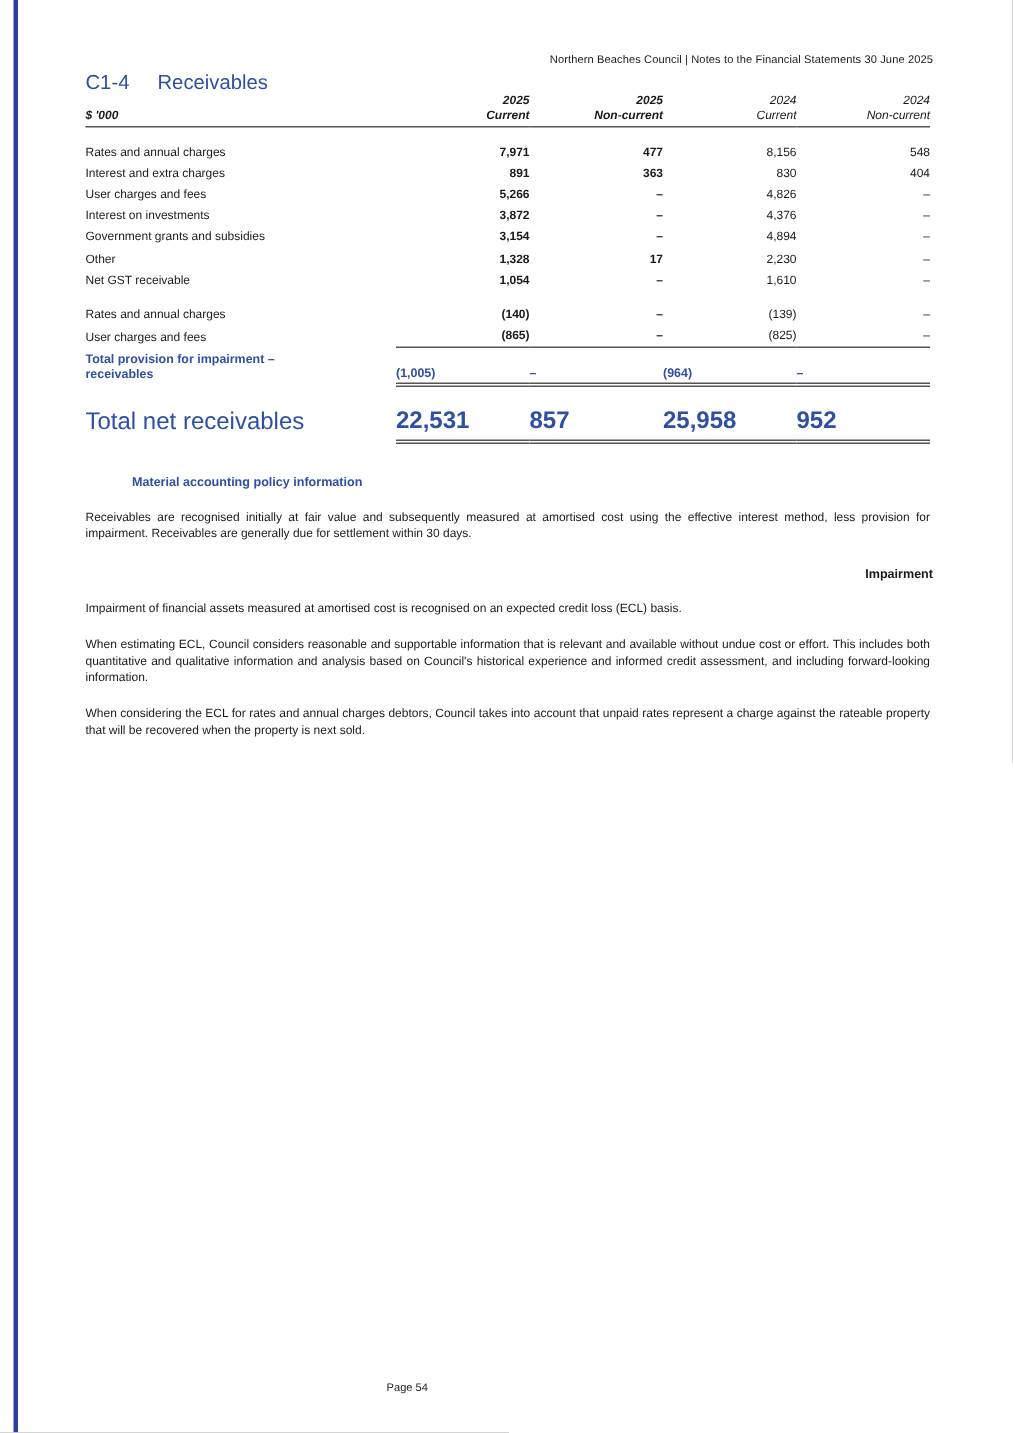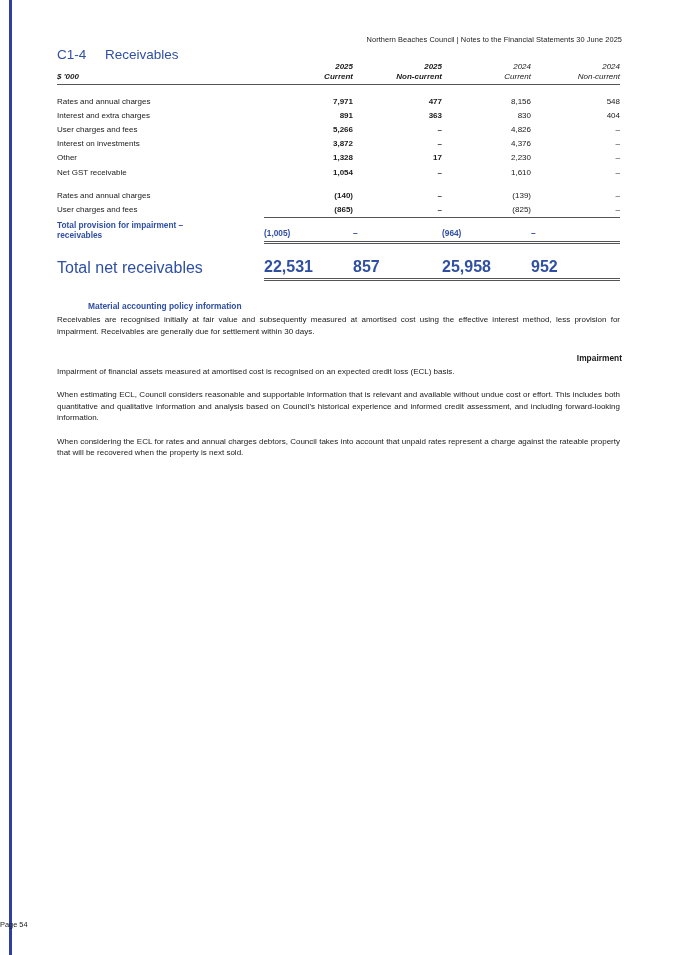--- a/index.html
+++ b/index.html
@@ -124,31 +124,31 @@
     color: #1a1a1a;
     font-weight: bold;
     font-size: 8.4px;
     margin-top: 16px;
     text-align: right;
   }
   p.body {
     font-size: 8px;
     color: #1a1a1a;
     line-height: 1.42;
-    margin: 3px 0 0 0;
+    margin: 13px 0 0 0;
     text-align: justify;
     width: 563px;
   }
   p.body.gap { margin-top: 12px; }
   .footer {
     position: absolute;
     left: 0;
     top: 920px;
     width: 543px;
-    text-align: left;
+    text-align: center;
     font-size: 7.4px;
     color: #1a1a1a;
   }
 </style>
 </head>
 <body>
 
 <div class="page">
 
   <div class="left-rule"></div>
@@ -215,20 +215,27 @@
         <td class="num">–</td>
       </tr>
       <tr class="data-row">
         <td>Interest on investments</td>
         <td class="num bold">3,872</td>
         <td class="num bold">–</td>
         <td class="num">4,376</td>
         <td class="num">–</td>
       </tr>
       <tr class="data-row">
+        <td>Government grants and subsidies</td>
+        <td class="num bold">3,154</td>
+        <td class="num bold">–</td>
+        <td class="num">4,894</td>
+        <td class="num">–</td>
+      </tr>
+      <tr class="data-row">
         <td>Other</td>
         <td class="num bold">1,328</td>
         <td class="num bold">17</td>
         <td class="num">2,230</td>
         <td class="num">–</td>
       </tr>
       <tr class="data-row">
         <td>Net GST receivable</td>
         <td class="num bold">1,054</td>
         <td class="num bold">–</td>

